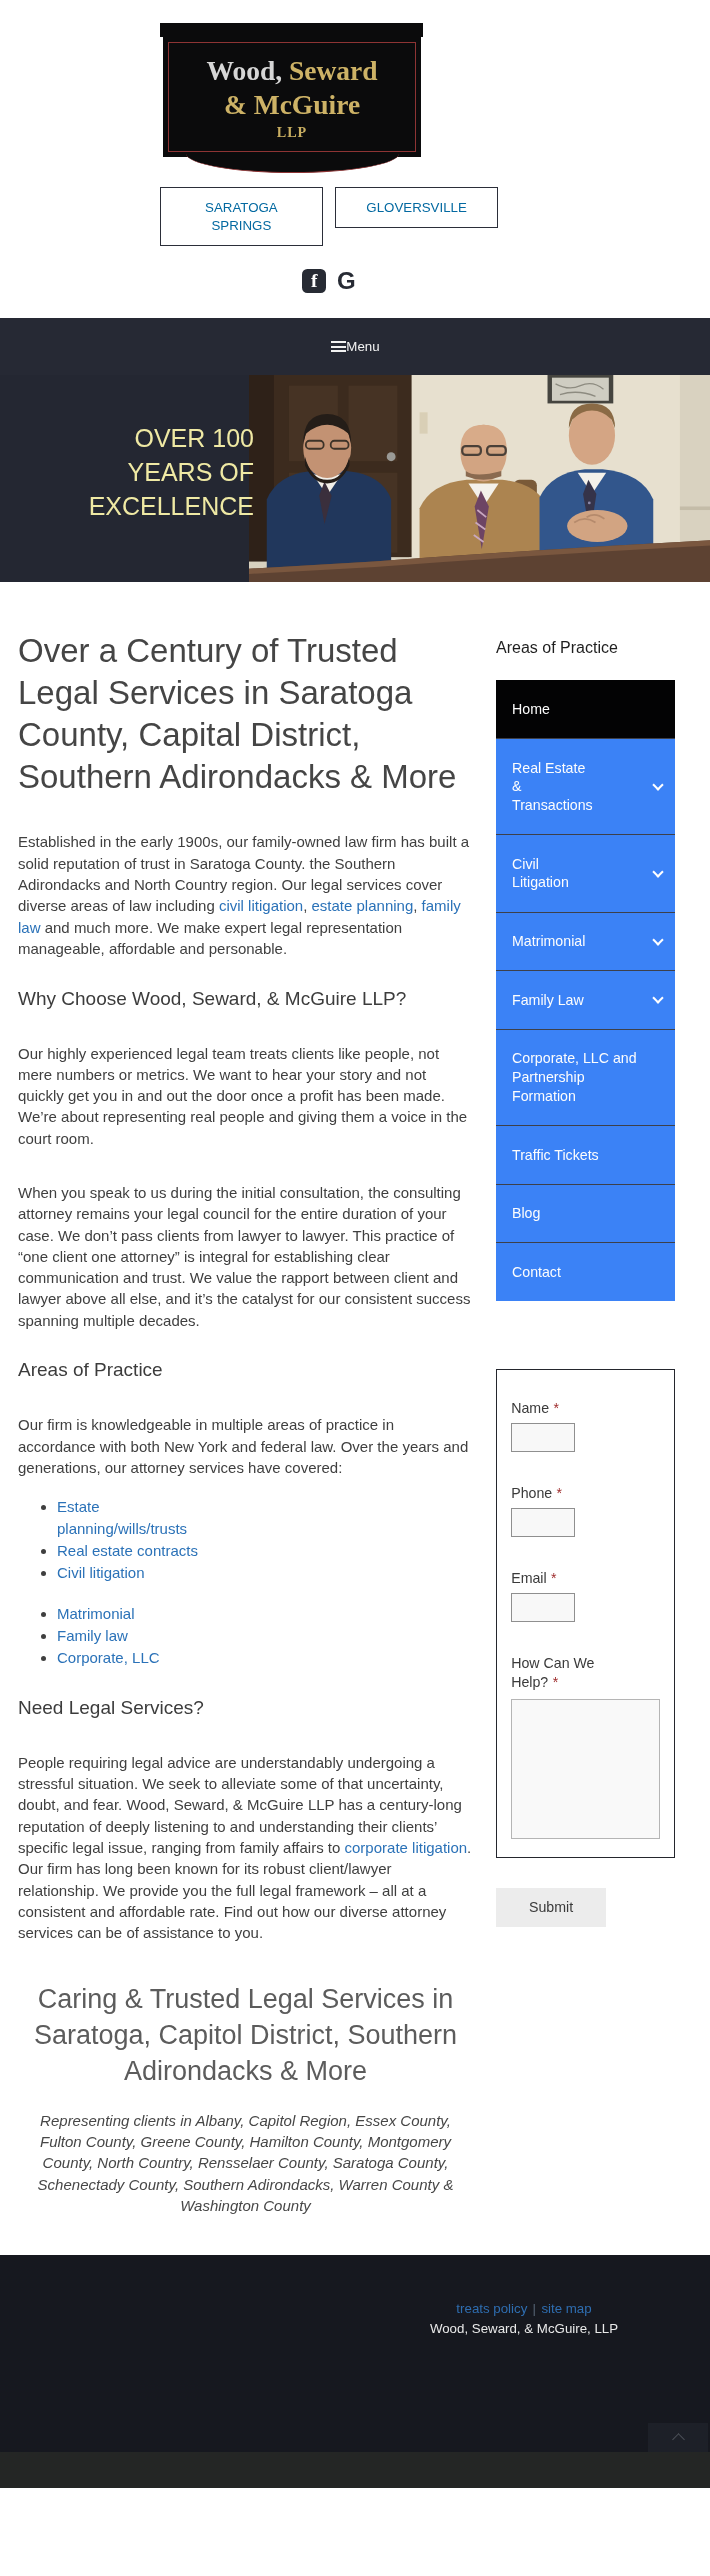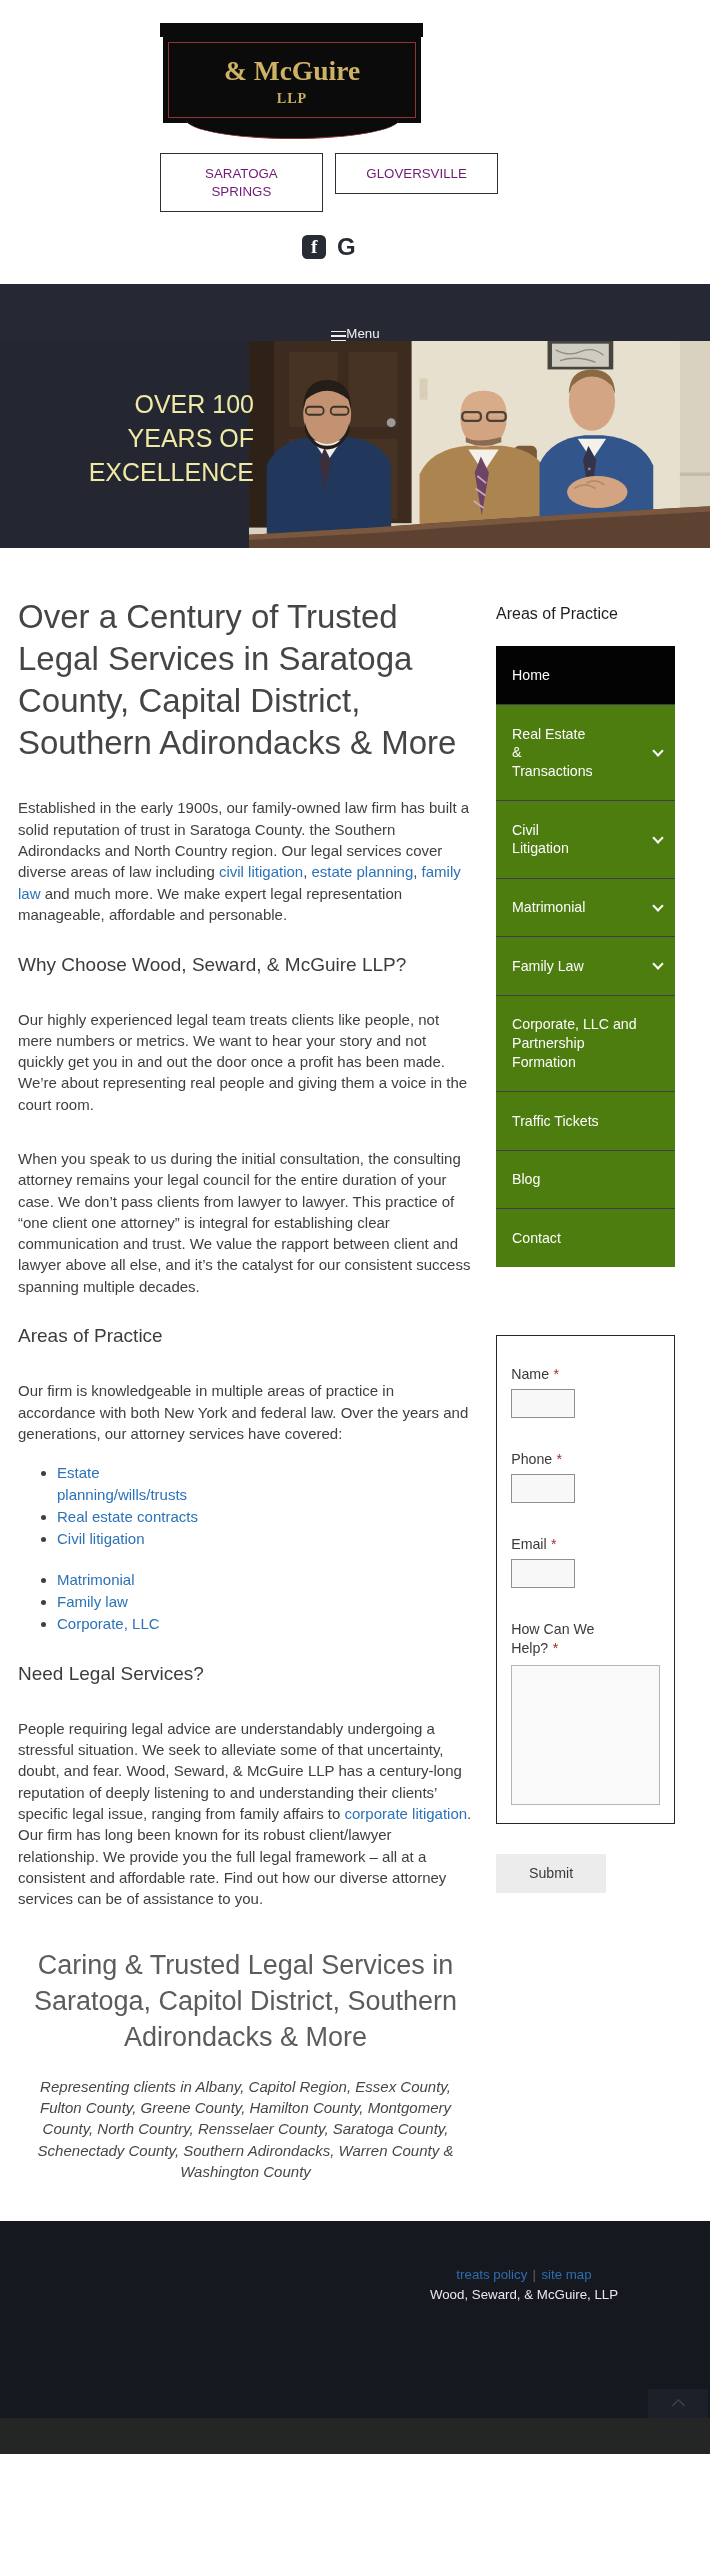--- a/index.html
+++ b/index.html
@@ -19,32 +19,32 @@
   .logo-l2 { font-size:27.5px; line-height:34px; }
   .logo-l3 { color:#c9ae61; font-size:14.2px; line-height:21.3px; letter-spacing:0.9px; }
   .logo-curve { width:213px; height:19.5px; margin:-3.6px auto 0; background:#0b0b0c;
       border-bottom-left-radius:50% 100%; border-bottom-right-radius:50% 100%;
       border-bottom:0.9px solid #8e3434; }
 
   .phone-btn { display:block; margin:21.3px 0 0 160px; width:336px; height:40px;
       background:#fff; border:1.8px solid #2b2e39; color:#2e2e2e; font-size:15px;
       font-family:"Liberation Sans", sans-serif; cursor:pointer; }
   .loc-row { margin:14.2px 0 0 160px; width:338px; display:flex; gap:12.4px; align-items:flex-start; }
-  .loc-btn { background:#fff; border:1.8px solid #2b2e39; color:#701a75; font-size:13.3px;
+  .loc-btn { background:#fff; border:1.8px solid #2b2e39; color:#0369a1; font-size:13.3px;
       width:163px; padding:10.7px 5.3px; text-align:center; white-space:pre-line; line-height:18px;
       font-family:"Liberation Sans", sans-serif; cursor:pointer; }
   .social-row { margin:23px 0 25px 160px; width:338px; display:flex; gap:10.7px; justify-content:center; align-items:center; }
   .fb-icon { width:24px; height:24px; background:#272b34; border-radius:5.3px; color:#fff;
       font-family:"Liberation Serif", serif; font-weight:bold; font-size:19.5px; line-height:24px;
       text-align:center; cursor:pointer; }
   .g-icon { color:#272b34; font-weight:bold; font-size:24px; line-height:24px;
       font-family:"Liberation Sans", sans-serif; cursor:pointer; }
 
   
-  .menubar { height:57px; background:#262934; display:flex; align-items:flex-end; justify-content:center; cursor:pointer; }
+  .menubar { height:57px; background:#262934; display:flex; align-items:center; justify-content:center; cursor:pointer; }
   .hamburger { display:flex; flex-direction:column; gap:2.7px; }
   .hamburger i { display:block; width:15px; height:1.8px; background:#f2f2f2; }
   .menubar-label { color:#f2f2f2; font-size:13.3px; }
 
   
   .hero { position:relative; height:207px; background:#242732; }
   .hero-headline { position:absolute; left:67px; top:46px; width:187px; text-align:right;
       color:#efe9a4; font-size:25px; line-height:34px; white-space:pre-line; }
   .hero-photo { position:absolute; right:0; top:0; width:462px; height:207px; }
 
@@ -59,21 +59,21 @@
   a.t-link { color:#2b72b8; text-decoration:none; }
   ul.practice-list { margin:18px 0 0 0; padding-left:39px; font-size:15px; line-height:21.3px; }
   ul.practice-list li { margin-bottom:0.9px; white-space:pre-line; }
   ul.practice-list.second { margin-top:19.5px; }
   h2.caring { font-size:27px; font-weight:300; color:#5c5c5c; text-align:center; line-height:36px; margin-top:37px; }
   p.regions { font-style:italic; text-align:center; color:#474747; margin-top:21.3px !important; }
 
   
   .sb-title { font-size:16px; color:#1f1f1f; margin:9px 0 23px; }
   .sb-menu { width:179px; }
-  .sb-item { position:relative; background:#4d7c0f; color:#fdfdfd; font-size:14.2px; line-height:18.7px;
+  .sb-item { position:relative; background:#3b82f6; color:#fdfdfd; font-size:14.2px; line-height:18.7px;
       padding:19.5px 16px; white-space:pre-line; cursor:pointer; border-top:0.9px solid #3d404a; }
   .sb-item.first { border-top:none; }
   .sb-item.active { background:#030304; }
   .sb-item.has-sub { padding-right:53px; }
   .sb-toggle { position:absolute; right:3.6px; top:0; bottom:0; width:27px; display:flex;
       align-items:center; justify-content:center; }
   .chev { width:8px; height:8px; border-right:2.2px solid #fff; border-bottom:2.2px solid #fff;
       transform:rotate(45deg); margin-top:-3.6px; }
 
   
@@ -104,20 +104,21 @@
 </head>
 <body>
 
 <div id="page">
 
   <div class="header">
     <div class="logo">
       <div class="logo-topbar"></div>
       <div class="logo-sign">
         <div class="logo-sign-inner">
+          <div class="logo-l1"><span class="silver">Wood,</span><span class="gold"> Seward</span></div>
           <div class="logo-l2">&amp; McGuire</div>
           <div class="logo-l3">LLP</div>
         </div>
       </div>
       <div class="logo-curve"></div>
     </div>
 
 
     <div class="loc-row">
       <button class="loc-btn">SARATOGA

